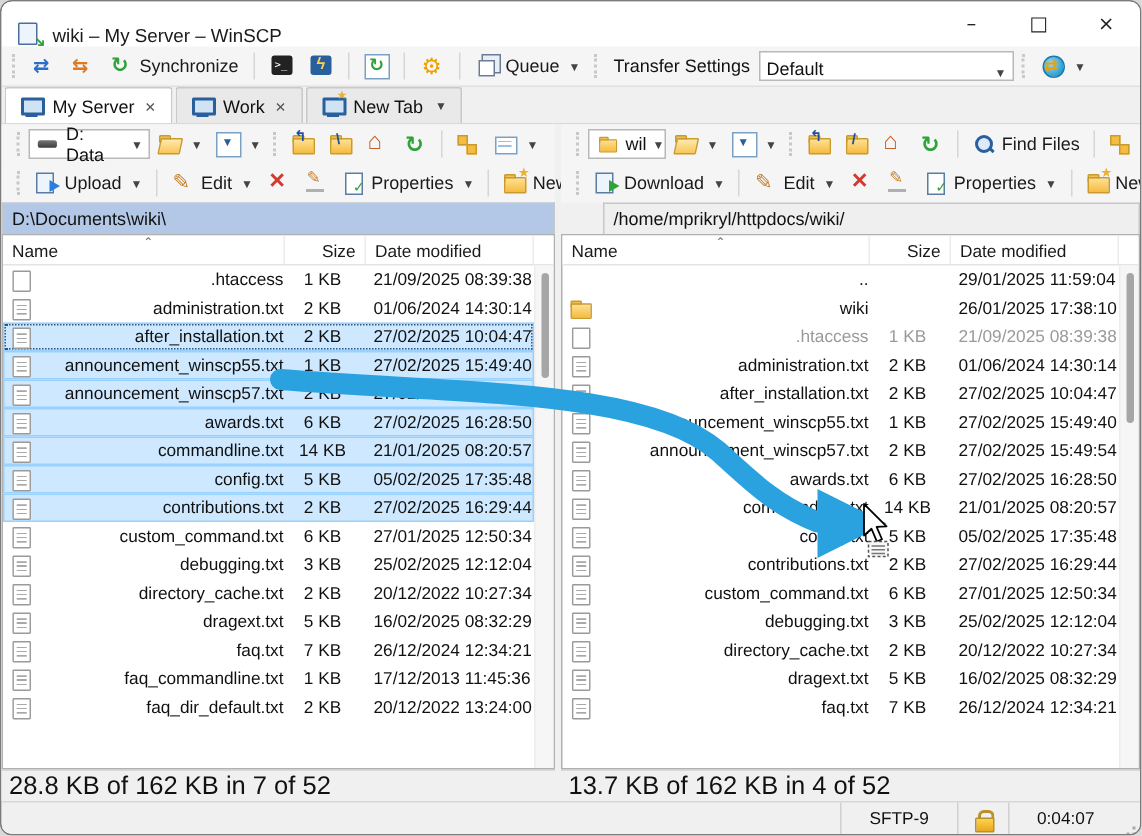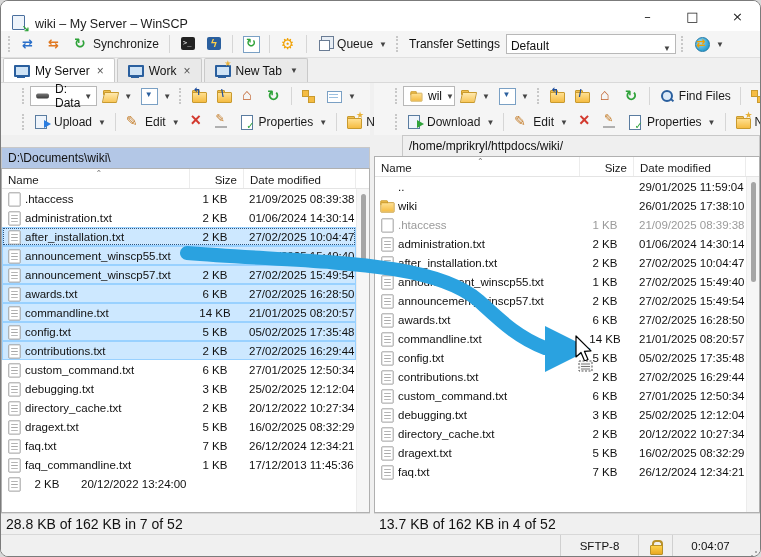--- a/index.html
+++ b/index.html
@@ -83,44 +83,44 @@
   .ic-file-text::before { content:""; position:absolute; left:2px; top:1px; width:11px; height:13px; background:#fff; border:1px solid #9a9a9a; border-radius:1px; }
   .ic-file-text::after { content:""; position:absolute; left:5px; top:4.5px; width:7px; height:7px; background:repeating-linear-gradient(#a8a8a8 0 1px, transparent 1px 3px); }
   .ic-file-blank::before { content:""; position:absolute; left:2px; top:1px; width:11px; height:13px; background:#fff; border:1px solid #9a9a9a; border-radius:1px; }
   .ic-lock::before { content:""; position:absolute; left:4px; top:2px; width:7px; height:6px; border:2px solid #b8912a; border-bottom:none; border-radius:4px 4px 0 0; }
   .ic-lock::after { content:""; position:absolute; left:2px; top:7px; width:11px; height:8px; background:linear-gradient(#ffd24a,#e8a822); border:1px solid #b8912a; border-radius:1px; }
   
   .panels { flex:1; display:flex; min-height:0; background:#f0f0f0; }
   .panel { display:flex; flex-direction:column; min-width:0; background:#f0f0f0; }
   .panel.left { width:373px; flex:none; border-right:4px solid #f0f0f0; }
   .panel.right { flex:1; }
-  .panel-toolbar { height:26px; display:flex; align-items:center; background:#f5f5f5; padding:0 18px; gap:1px; flex:none; }
+  .panel-toolbar { height:26px; display:flex; align-items:center; background:#f5f5f5; padding:0 7px; gap:1px; flex:none; }
   .pathbar { height:21px; display:flex; align-items:center; padding:0 6px; font-size:12px; flex:none; border:1px solid #c8c8c8; border-bottom:none; }
-  .pathbar.active { background:#b3c7e6;margin-top:12px; }
+  .pathbar.active { background:#b3c7e6; }
   .pathbar.inactive { background:#efefef;margin-left:28px; }
   .listbox { flex:1; display:flex; flex-direction:column; border:1px solid #b0b0b0; background:#fff; min-height:0; position:relative; }
   .cols { display:flex; flex:none; height:20px; border-bottom:1px solid #e4e4e4; background:#fff; position:relative; }
   .col { display:flex; align-items:flex-end; padding:0 6px 2px 6px; border-right:1px solid #ececec; font-size:11.5px; color:#1a1a1a; position:relative; }
   .col-name { flex:1; }
   .col-size { width:54px; justify-content:flex-end; }
   .col-date { width:112px; }
   .col-gap { width:13px; border-right:none; }
   .sort-caret { position:absolute; left:50%; top:0px; font-size:8px; color:#777; }
   .filelist { flex:1; overflow:hidden; position:relative; padding-right:13px; }
   .row { display:flex; align-items:center; height:19px; border:1px solid transparent; }
   .row .ic { margin:0 3px 0 3px; transform:scale(0.95); }
-  .cell-name { flex:1; white-space:nowrap; overflow:hidden; font-size:11.5px; padding-right:4px; }
+  .cell-name { flex:1; white-space:nowrap; overflow:hidden; font-size:11.5px; padding-right:4px;text-align:right; }
   .cell-size { width:52px; text-align:center; font-size:11.5px; padding-right:8px; white-space:nowrap; }
   .cell-date { width:110px; font-size:11.5px; white-space:nowrap; padding-left:4px; }
   .row.selected { background:#cde8ff; border-color:#99d1ff; }
   .row.focused { outline:1px dotted #30557e; outline-offset:-2px; }
   .row.hidden-file .cell-name, .row.hidden-file .cell-size, .row.hidden-file .cell-date { color:#9a9a9a; }
   .vscroll { position:absolute; right:0; top:20px; bottom:0; width:13px; background:#f6f6f6; border-left:1px solid #ececec; }
   .vthumb { position:absolute; left:4px; width:5px; background:#a6a6a6; border-radius:3px; }
-  .panel-status { height:21px; background:#f0f0f0; border-top:1px solid #d8d8d8; display:flex; align-items:center; padding:0 5px; font-size:14px; flex:none; }
+  .panel-status { height:21px; background:#f0f0f0; border-top:1px solid #d8d8d8; display:flex; align-items:center; padding:0 5px; font-size:17px; flex:none; }
   
   .statusbar { height:22px; background:#f0f0f0; border-top:1px solid #d8d8d8; display:flex; align-items:stretch; flex:none; }
   .sb-fill { flex:1; }
   .sb-cell { display:flex; align-items:center; justify-content:center; border-left:1px solid #d0d0d0; padding:0 12px; font-size:11.5px; }
   .sb-grip { width:12px; position:relative; }
   .sb-grip::after { content:""; position:absolute; right:3px; bottom:3px; width:2px; height:2px; background:#aaa; box-shadow:-4px 4px 0 #aaa, 0 4px 0 #aaa, -4px 0 0 transparent; }
   
   #overlay { position:absolute; inset:0; pointer-events:none; z-index:50; }
 </style>
 </head>
@@ -395,20 +395,21 @@
 
             <div class="row">
               <span class="ic ic-file-text"></span>
               <span class="cell-name">faq_commandline.txt</span>
               <span class="cell-size">1 KB</span>
               <span class="cell-date">17/12/2013 11:45:36</span>
             </div>
 
             <div class="row">
               <span class="ic ic-file-text"></span>
+              <span class="cell-name">faq_dir_default.txt</span>
               <span class="cell-size">2 KB</span>
               <span class="cell-date">20/12/2022 13:24:00</span>
             </div>
           </div>
         <div class="vscroll">
             <span class="vthumb" style="top:5px;height:70px;"></span>
           </div>
       </div>
       <div class="panel-status">28.8 KB of 162 KB in 7 of 52</div>
     </div>
@@ -619,21 +620,21 @@
         <div class="vscroll">
             <span class="vthumb" style="top:5px;height:100px;"></span>
           </div>
       </div>
       <div class="panel-status">13.7 KB of 162 KB in 4 of 52</div>
     </div>
   </div>
 
   <div class="statusbar">
     <span class="sb-fill"></span>
-    <span class="sb-cell" style="width:78px;">SFTP-8</span>
+    <span class="sb-cell" style="width:78px;">SFTP-9</span>
     <span class="sb-cell" style="width:34px;">
         <span class="ic ic-lock"></span>
       </span>
     <span class="sb-cell" style="width:76px;">0:04:07</span>
     <span class="sb-grip"></span>
   </div>
 
   <svg id="overlay" width="761" height="557" viewBox="0 0 761 557">
     <path d="M 186 252 C 310 262, 430 258, 478 300 C 500 320, 516 336, 544 347" fill="none" stroke="#2aa2e0" stroke-width="14" stroke-linecap="round"></path>
     <polygon points="544,325 590,348 544,371" fill="#2aa2e0"></polygon>

